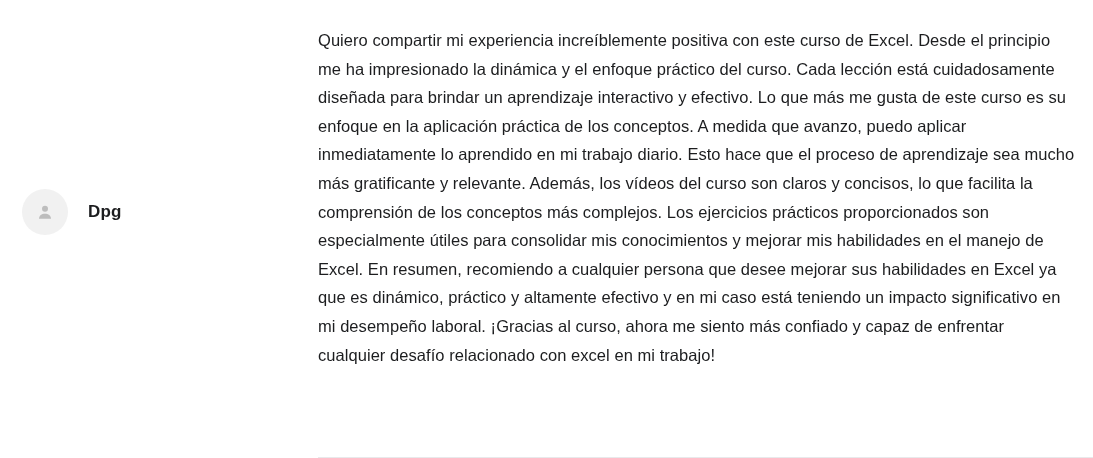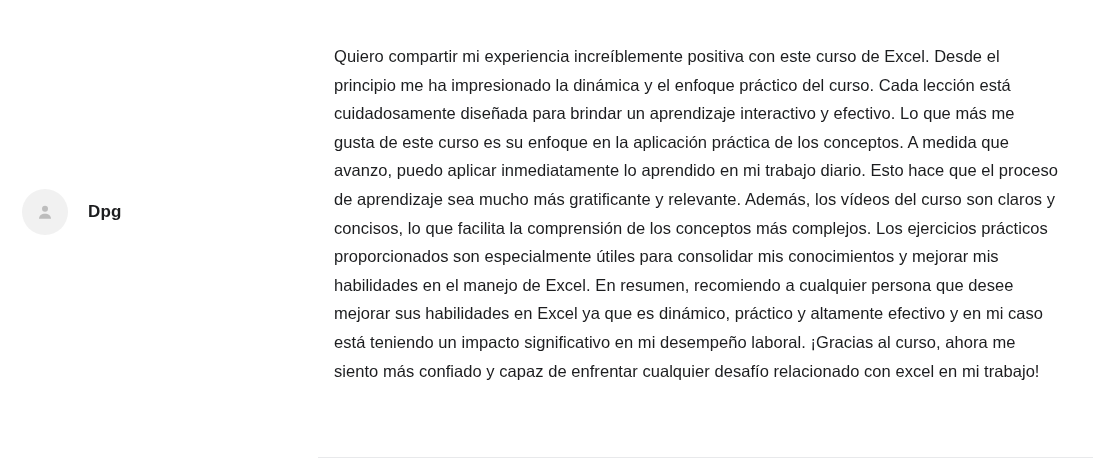--- a/index.html
+++ b/index.html
@@ -53,21 +53,21 @@
   }
   .body-col {
     flex: 1 1 auto;
     padding-top: 26px;
     padding-right: 18px;
   }
   .review-text {
     font-size: 16.5px;
     line-height: 28.6px;
     color: #1c1d1f;
-    margin: 16px;
+    margin: 0;
     text-align: left;
     letter-spacing: 0.05px;
   }
   .divider {
     position: absolute;
     left: 318px;
     right: 0;
     bottom: 0;
     height: 1px;
     background: #e8e9eb;

